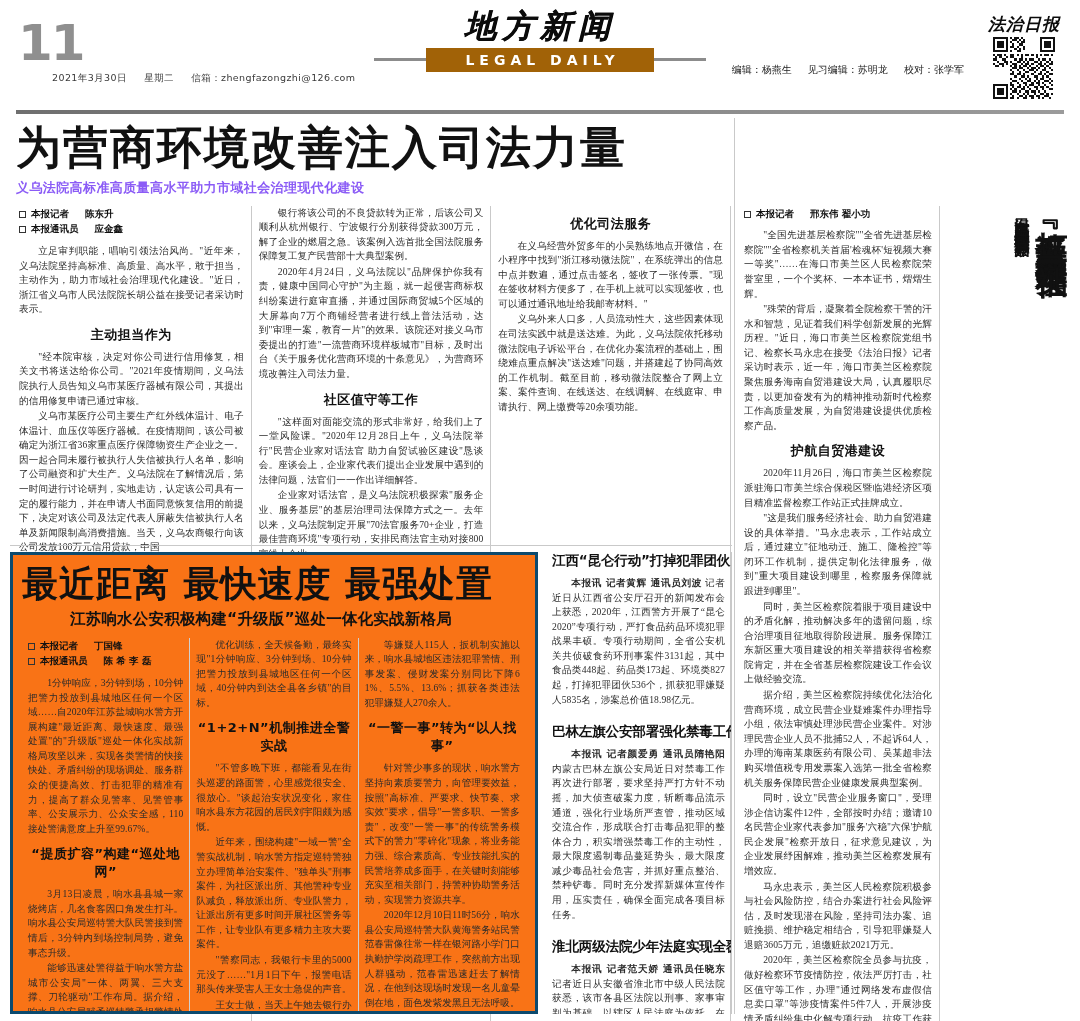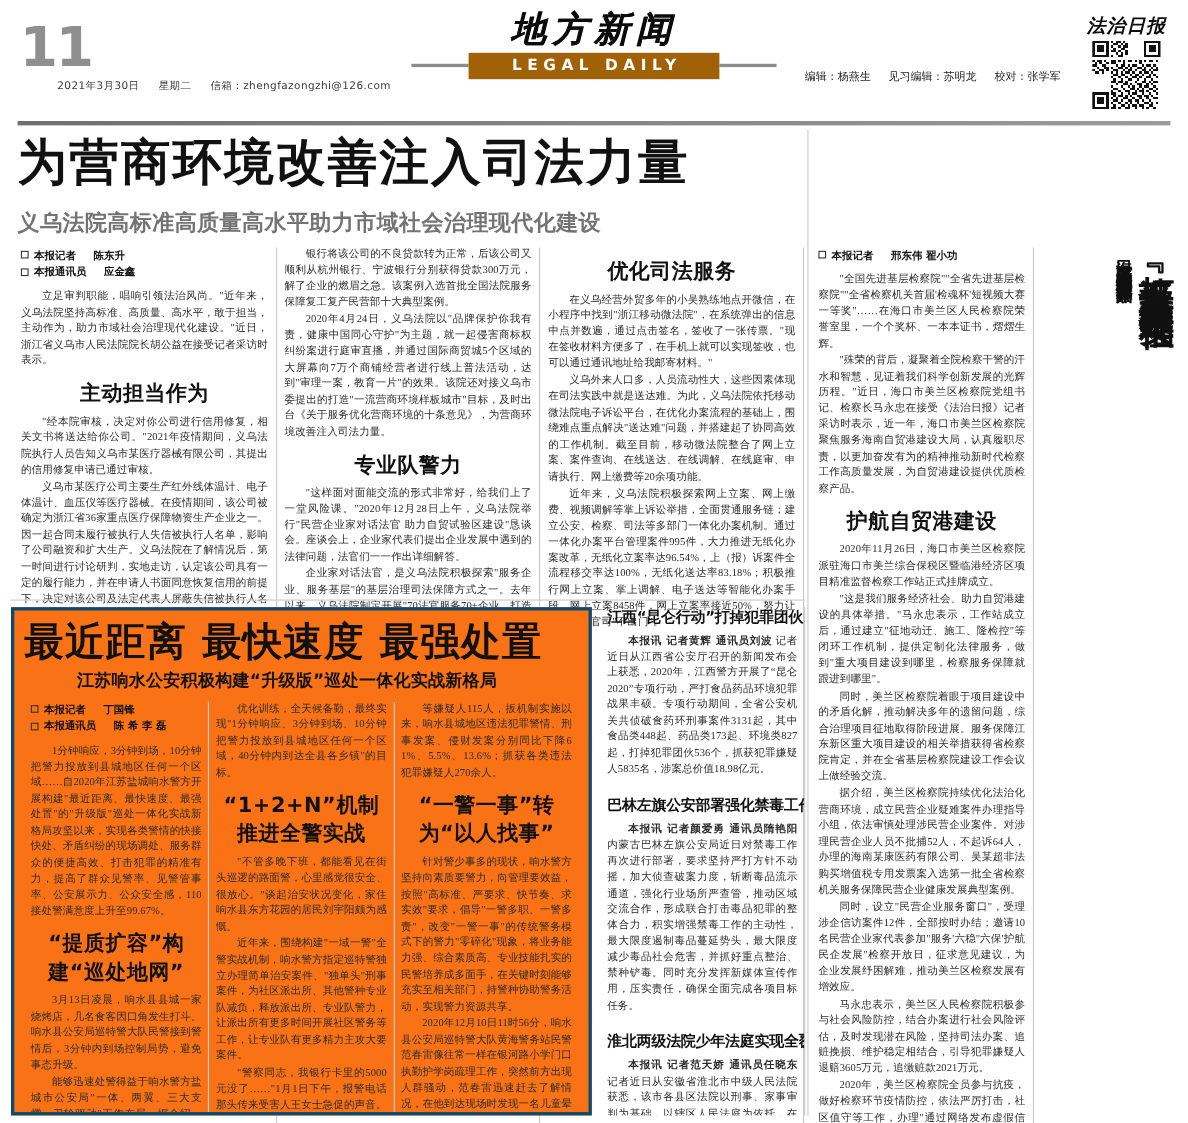--- a/index.html
+++ b/index.html
@@ -63,22 +63,22 @@
 
   
   .lead { padding: 10px 4px 0 4px; }
   .lead-title {
     font-family: "DejaVu Sans", sans-serif;
     font-size: 45px; font-weight: bold; letter-spacing: 2px;
     line-height: 1.08; color: #111;
   }
   .lead-sub {
     font-family: "DejaVu Sans", sans-serif;
-    font-size: 20px; font-weight: bold; letter-spacing: .4px;
-    margin-top: 16px; color: #737373;
+    font-size: 13px; font-weight: bold; letter-spacing: .4px;
+    margin-top: 6px; color: #8b5cf6;
   }
 
   
   .body-area { display: flex; margin-top: 9px; }
   .left-pack { width: 718px; flex: 0 0 718px; display: flex; }
   .col {
     flex: 1 1 0; padding: 0 7px;
     border-right: 1px solid #c9c9c9;
   }
   .col:last-child { border-right: none; }
@@ -88,21 +88,21 @@
     font-size: 9.5px; font-weight: bold; color: #111;
     line-height: 1.65; white-space: nowrap;
   }
   .byline .bx {
     display: inline-block; width: 7px; height: 7px;
     border: 1px solid #333; margin-right: 5px; vertical-align: middle;
   }
   .byline .nm { margin-left: 16px; }
   .subhead {
     font-family: "DejaVu Sans", sans-serif;
-    font-weight: bold; font-size: 19px; text-align: center;
+    font-weight: bold; font-size: 13px; text-align: center;
     margin: 9px 0 6px; letter-spacing: .5px;
   }
   p.t {
     font-size: 9.6px; line-height: 1.52; text-align: justify;
     text-indent: 2em; margin-bottom: 1px;
     color: #2b2b2b; letter-spacing: .1px;
     word-break: break-all;
   }
 
   
@@ -399,30 +399,29 @@
         </div>
         <p class="t">立足审判职能，唱响引领法治风尚。"近年来，义乌法院坚持高标准、高质量、高水平，敢于担当，主动作为，助力市域社会治理现代化建设。"近日，浙江省义乌市人民法院院长胡公益在接受记者采访时表示。</p>
         <div class="subhead">主动担当作为</div>
         <p class="t">"经本院审核，决定对你公司进行信用修复，相关文书将送达给你公司。"2021年疫情期间，义乌法院执行人员告知义乌市某医疗器械有限公司，其提出的信用修复申请已通过审核。</p>
         <p class="t">义乌市某医疗公司主要生产红外线体温计、电子体温计、血压仪等医疗器械。在疫情期间，该公司被确定为浙江省36家重点医疗保障物资生产企业之一。因一起合同未履行被执行人失信被执行人名单，影响了公司融资和扩大生产。义乌法院在了解情况后，第一时间进行讨论研判，实地走访，认定该公司具有一定的履行能力，并在申请人书面同意恢复信用的前提下，决定对该公司及法定代表人屏蔽失信被执行人名单及新闻限制高消费措施。当天，义乌农商银行向该公司发放100万元信用贷款，中国</p>
       </div>
 
       <div class="col">
         <p class="t">银行将该公司的不良贷款转为正常，后该公司又顺利从杭州银行、宁波银行分别获得贷款300万元，解了企业的燃眉之急。该案例入选首批全国法院服务保障复工复产民营部十大典型案例。</p>
         <p class="t">2020年4月24日，义乌法院以"品牌保护你我有责，健康中国同心守护"为主题，就一起侵害商标权纠纷案进行庭审直播，并通过国际商贸城5个区域的大屏幕向7万个商铺经营者进行线上普法活动，达到"审理一案，教育一片"的效果。该院还对接义乌市委提出的打造"一流营商环境样板城市"目标，及时出台《关于服务优化营商环境的十条意见》，为营商环境改善注入司法力量。</p>
-        <div class="subhead">专业队警力</div>
+        <div class="subhead">社区值守等工作</div>
         <p class="t">"这样面对面能交流的形式非常好，给我们上了一堂风险课。"2020年12月28日上午，义乌法院举行"民营企业家对话法官 助力自贸试验区建设"恳谈会。座谈会上，企业家代表们提出企业发展中遇到的法律问题，法官们一一作出详细解答。</p>
         <p class="t">企业家对话法官，是义乌法院积极探索"服务企业、服务基层"的基层治理司法保障方式之一。去年以来，义乌法院制定开展"70法官服务70+企业，打造最佳营商环境"专项行动，安排民商法官主动对接800家线上企业。</p>
       </div>
 
       <div class="col">
         <div class="subhead">优化司法服务</div>
         <p class="t">在义乌经营外贸多年的小吴熟练地点开微信，在小程序中找到"浙江移动微法院"，在系统弹出的信息中点并数遍，通过点击签名，签收了一张传票。"现在签收材料方便多了，在手机上就可以实现签收，也可以通过通讯地址给我邮寄材料。"</p>
         <p class="t">义乌外来人口多，人员流动性大，这些因素体现在司法实践中就是送达难。为此，义乌法院依托移动微法院电子诉讼平台，在优化办案流程的基础上，围绕难点重点解决"送达难"问题，并搭建起了协同高效的工作机制。截至目前，移动微法院整合了网上立案、案件查询、在线送达、在线调解、在线庭审、申请执行、网上缴费等20余项功能。</p>
-        <p class="t">近年来，义乌法院积极探索网上立案、网上缴费、视频调解等掌上诉讼举措，全面贯通服务链；建立公安、检察、司法等多部门一体化办案机制。通过一体化办案平台管理案件995件，大力推进无纸化办案改革，无纸化立案率达96.54%，上（报）诉案件全流程移交率达100%，无纸化送达率83.18%；积极推行网上立案、掌上调解、电子送达等智能化办案手段，网上立案8458件，网上立案率接近50%，努力让老百姓打官司"不出门"。</p>
       </div>
     </div>
 
     <div class="right-pack">
       <div class="rcols">
         <div class="col">
           <div class="byline">
             <div><span class="bx"></span><span>本报记者</span><span class="nm">邢东伟 翟小功</span></div>
           </div>
           <p class="t">"全国先进基层检察院""全省先进基层检察院""全省检察机关首届'检魂杯'短视频大赛一等奖"……在海口市美兰区人民检察院荣誉室里，一个个奖杯、一本本证书，熠熠生辉。</p>

